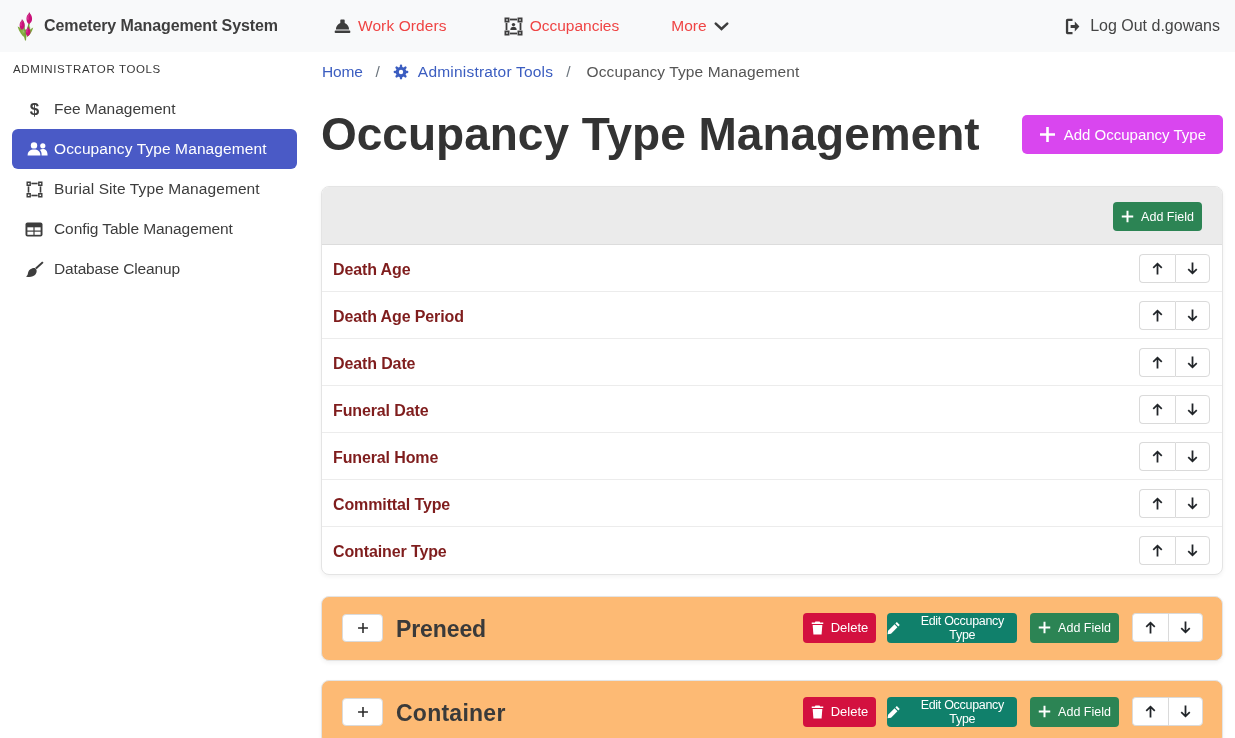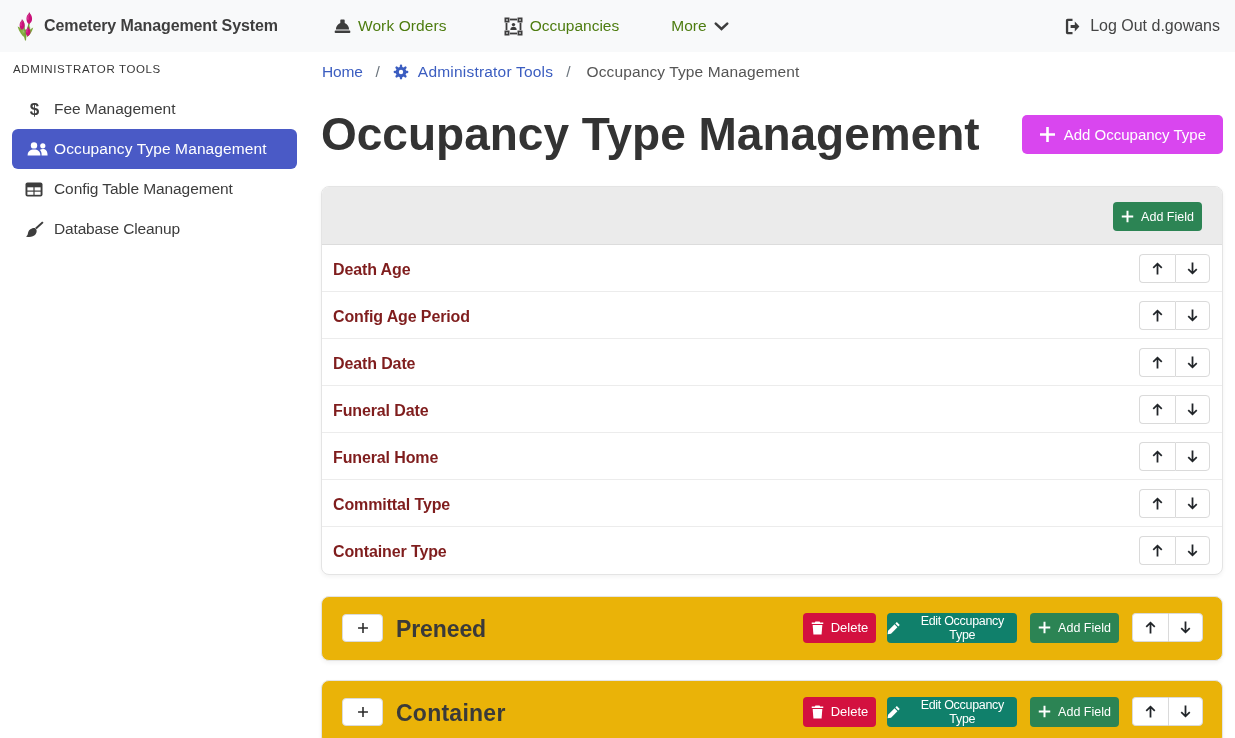--- a/index.html
+++ b/index.html
@@ -6,21 +6,21 @@
 html,body { width:1235px; height:738px; overflow:hidden; background:#fff;
   font-family:"Liberation Sans", sans-serif; }
 a { text-decoration:none; }
 
 
 .navbar { height:52px; background:#f8f9fa; display:flex; align-items:center;
   padding:0 15px 0 14px;gap:29px; }
 .brand { display:flex; align-items:center; font-weight:bold; font-size:16px;
   color:#3e3e3e; letter-spacing:-0.1px; }
 .brand svg { margin-right:8px; }
-.navlink { display:flex; align-items:center; font-size:15.5px; color:#4d7c0f; }
+.navlink { display:flex; align-items:center; font-size:15.5px; color:#ef4444; }
 .navlink svg { margin-right:7px; }
 .nav-right { margin-left:auto; display:flex; align-items:center;
   font-size:16px; color:#454545; }
 .caret { margin-left:7px; }
 
 
 .wrap { display:flex; }
 .sidebar { width:309px; flex:0 0 309px; padding-top:11px; }
 .side-h { font-size:11.5px; letter-spacing:0.63px; color:#373737; padding-left:13px;
   margin-bottom:14px; }
@@ -61,21 +61,21 @@
   border-bottom:1px solid #ececec; }
 .row-item:last-child { border-bottom:none; }
 .row-item a { font-size:16px; font-weight:bold; color:#7f1d1d; letter-spacing:-0.12px; position:relative; top:1.5px; }
 .arrows { margin-left:auto; display:flex; }
 .arrowbtn { width:35.5px; height:29px; background:#fff; border:1px solid #dadada;
   display:flex; align-items:center; justify-content:center; }
 .arrowbtn.up { border-radius:4px 0 0 4px; border-right:none; }
 .arrowbtn.dn { border-radius:0 4px 4px 0; }
 
 
-.band { margin-top:21px; background:#eab308; border:1px solid #e4e4e4;
+.band { margin-top:21px; background:#fdba74; border:1px solid #e4e4e4;
   border-radius:8px; height:65px; display:flex; align-items:center;
   padding:0 19px 2px 20px; box-shadow:0 2px 4px rgba(0,0,0,.05); }
 .btn-del, .btn-edit, .btn-af2 { }
 .btn-plus { width:41px; height:28px; background:#fff; border:1px solid #dadada;
   border-radius:4px; display:flex; align-items:center; justify-content:center; }
 .band .bname { font-size:23px; font-weight:bold; color:#3a3a3a; margin-left:13px; letter-spacing:-0.1px; position:relative; top:2px; }
 .band-btns { margin-left:auto; display:flex; align-items:center; }
 .btn-del { background:#d3113f; height:30px; width:73px; font-size:13px;
   border-radius:4px; }
 .btn-edit { background:#10806b; height:30px; width:130px; font-size:12.5px;
@@ -158,20 +158,35 @@
           </svg>
     </span>Fee Management</div>
     <div class="menu-item active" style="letter-spacing:0.11px;"><span class="mi" style="position:relative; left:3px;">
       <svg width="21" height="14" viewBox="0 0 21 14" fill="#fff">
         <circle cx="7" cy="3.4" r="3.2"></circle>
         <path d="M0.6 13.4 C0.6 9.6 3.4 7.6 7 7.6 C10.6 7.6 13.4 9.6 13.4 13.4 Z"></path>
         <circle cx="15.8" cy="3.8" r="2.6"></circle>
         <path d="M14.6 13.4 C14.8 10.5 14 8.9 12.8 7.9 C13.6 7.3 14.7 7 15.8 7 C18.6 7 20.6 8.8 20.6 13.4 Z"></path>
       </svg>
     </span>Occupancy Type Management</div>
+    <div class="menu-item">
+        <span class="mi">
+      <svg width="17" height="17" viewBox="0 0 17 17" fill="#3d3d3d">
+        <path d="M0.5 0.5 h4.4 v4.4 h-4.4 Z M1.9 1.9 h1.6 v1.6 h-1.6 Z" fill-rule="evenodd"></path>
+        <path d="M12.1 0.5 h4.4 v4.4 h-4.4 Z M13.5 1.9 h1.6 v1.6 h-1.6 Z" fill-rule="evenodd"></path>
+        <path d="M0.5 12.1 h4.4 v4.4 h-4.4 Z M1.9 13.5 h1.6 v1.6 h-1.6 Z" fill-rule="evenodd"></path>
+        <path d="M12.1 12.1 h4.4 v4.4 h-4.4 Z M13.5 13.5 h1.6 v1.6 h-1.6 Z" fill-rule="evenodd"></path>
+        <rect x="5.4" y="1.7" width="6.2" height="1.6"></rect>
+        <rect x="5.4" y="13.7" width="6.2" height="1.6"></rect>
+        <rect x="1.7" y="5.4" width="1.6" height="6.2"></rect>
+        <rect x="13.7" y="5.4" width="1.6" height="6.2"></rect>
+      </svg>
+    </span>
+        <span style="letter-spacing:0.1px;">Burial Site Type Management</span>
+      </div>
     <div class="menu-item" style="letter-spacing:-0.08px;"><span class="mi">
       <svg width="18" height="15" viewBox="0 0 18 15">
         <path d="M0.5 2.5 C0.5 1.4 1.4 0.5 2.5 0.5 L15.5 0.5 C16.6 0.5 17.5 1.4 17.5 2.5 L17.5 12.5 C17.5 13.6 16.6 14.5 15.5 14.5 L2.5 14.5 C1.4 14.5 0.5 13.6 0.5 12.5 Z" fill="#3d3d3d"></path>
         <rect x="2.4" y="5.3" width="6" height="3.2" fill="#fff"></rect>
         <rect x="9.6" y="5.3" width="6" height="3.2" fill="#fff"></rect>
         <rect x="2.4" y="9.7" width="6" height="3.1" fill="#fff"></rect>
         <rect x="9.6" y="9.7" width="6" height="3.1" fill="#fff"></rect>
       </svg>
     </span>Config Table Management</div>
     <div class="menu-item" style="letter-spacing:-0.16px;"><span class="mi">
@@ -233,21 +248,21 @@
               </svg>
             </span>
             <span class="arrowbtn dn">
               <svg width="15" height="15" viewBox="0 0 16 16" fill="#212529">
                 <path d="M8 14.5 L2.8 9.3 L4.1 8 L7.05 10.95 L7.05 1.5 L8.95 1.5 L8.95 10.95 L11.9 8 L13.2 9.3 Z"></path>
               </svg>
             </span>
           </span>
         </div>
       <div class="row-item">
-          <a href="#">Config Age Period</a>
+          <a href="#">Death Age Period</a>
         <span class="arrows">
             <span class="arrowbtn up">
               <svg width="15" height="15" viewBox="0 0 16 16" fill="#212529">
                 <path d="M8 1.5 L13.2 6.7 L11.9 8 L8.95 5.05 L8.95 14.5 L7.05 14.5 L7.05 5.05 L4.1 8 L2.8 6.7 Z"></path>
               </svg>
             </span>
             <span class="arrowbtn dn">
               <svg width="15" height="15" viewBox="0 0 16 16" fill="#212529">
                 <path d="M8 14.5 L2.8 9.3 L4.1 8 L7.05 10.95 L7.05 1.5 L8.95 1.5 L8.95 10.95 L11.9 8 L13.2 9.3 Z"></path>
               </svg>

